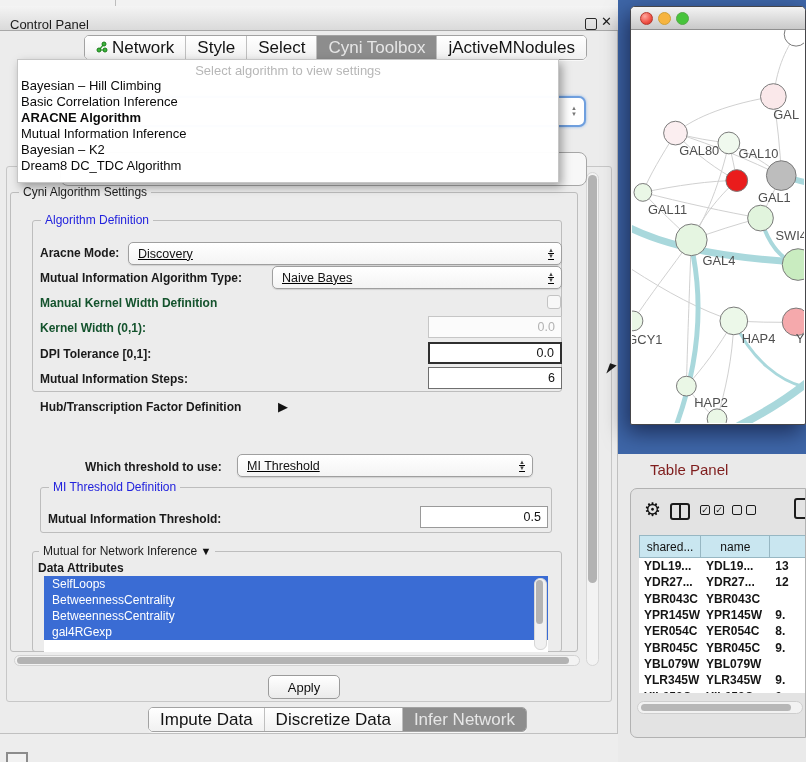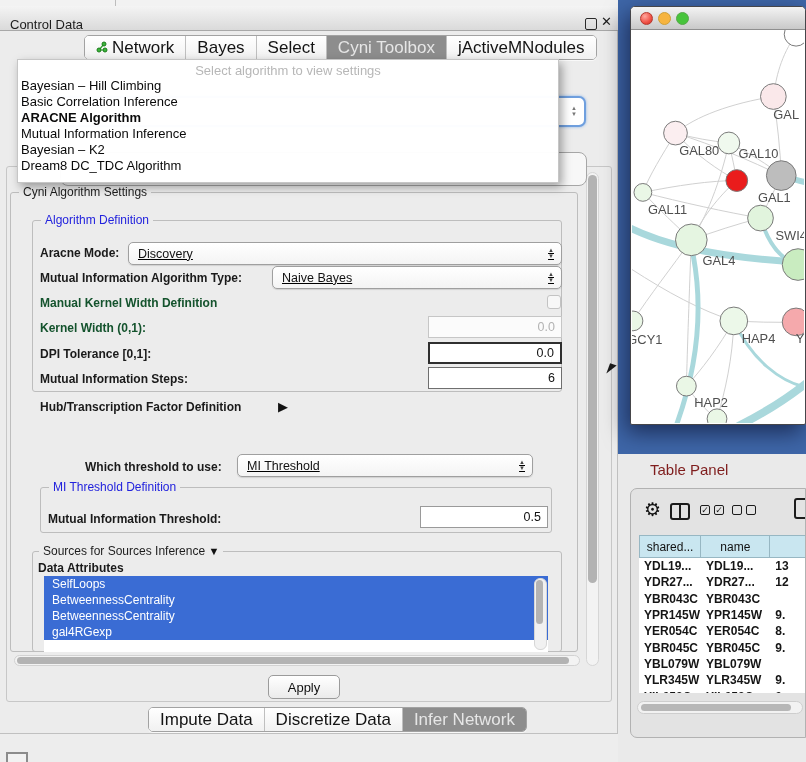--- a/index.html
+++ b/index.html
@@ -112,38 +112,38 @@
 </style>
 </head>
 <body>
 
 <div class="abs" id="control-panel">
   <div class="abs" id="top-strip">
     <div class="vline"></div>
   </div>
 
   <div class="abs" id="cp-titlebar">
-    <span class="abs" id="cp-title">Control Data</span>
+    <span class="abs" id="cp-title">Control Panel</span>
     <span class="abs" id="float-icon"></span>
     <span class="abs" id="close-icon">✕</span>
   </div>
 
   <div class="abs segmented" id="top-tabs">
       <div class="seg">
         <span><svg width="12" height="12" viewBox="0 0 12 12">
             <line x1="3" y1="9" x2="8" y2="3" stroke="#2ca02c" stroke-width="1.2"></line>
             <line x1="3" y1="9" x2="9" y2="9" stroke="#2ca02c" stroke-width="1.2"></line>
             <circle cx="3" cy="9" r="2" fill="#39b539" stroke="#1c7a1c"></circle>
             <circle cx="8" cy="3" r="2" fill="#39b539" stroke="#1c7a1c"></circle>
             <circle cx="9" cy="9" r="2" fill="#39b539" stroke="#1c7a1c"></circle>
           </svg></span>
         <span>Network</span>
       </div>
       <div class="seg">
-        <span>Bayes</span>
+        <span>Style</span>
       </div>
       <div class="seg">
         <span>Select</span>
       </div>
       <div class="seg selected">
         <span>Cyni Toolbox</span>
       </div>
       <div class="seg">
         <span>jActiveMNodules</span>
       </div>
@@ -220,21 +220,21 @@
     <span class="legend blue">MI Threshold Definition</span>
   </div>
 
   <span class="flabel" style="left:48px;top:512px;">Mutual Information Threshold:</span>
   <div class="textfield normal" style="left:420px;top:506px;width:128px;height:22px;border-color:#9a9a9a;">
     <span>0.5</span>
   </div>
 
   <div class="abs groupbox" style="left:32px;top:551px;width:530px;height:101px;">
     <span class="legend" style="left:6px;">
-      <span>Sources for Sources Inference</span>
+      <span>Mutual for Network Inference</span>
       <span class="disclosure">▼</span>
     </span>
   </div>
   <span class="flabel" style="left:38px;top:561px;">Data Attributes</span>
 
   <div class="abs" id="attr-list">
       <div class="attr-item">SelfLoops</div>
       <div class="attr-item">BetweennessCentrality</div>
       <div class="attr-item">BetweennessCentrality</div>
       <div class="attr-item">gal4RGexp</div>

